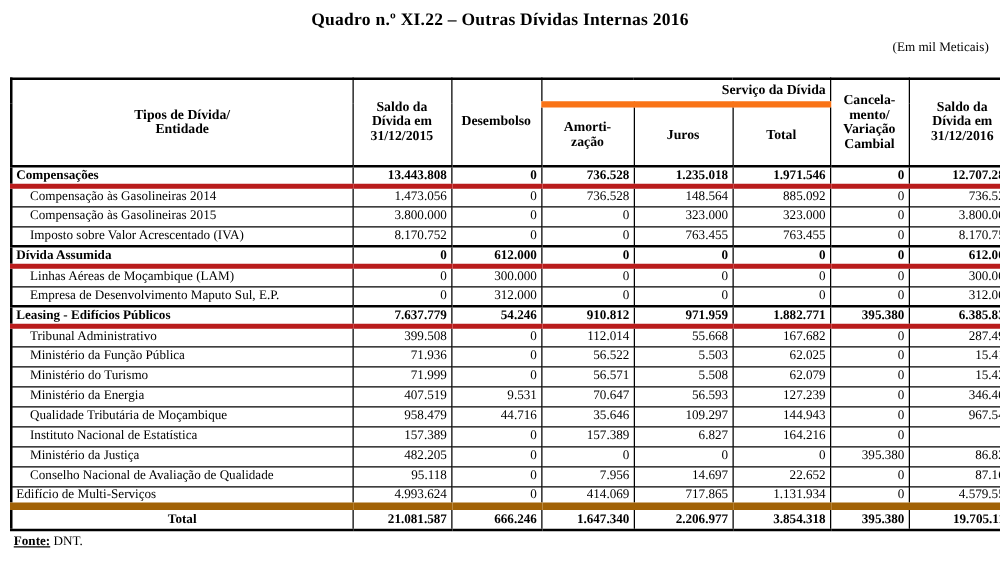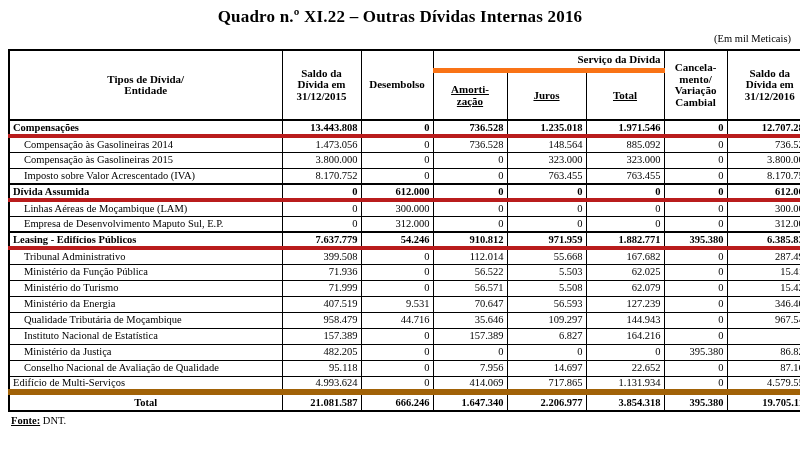--- a/index.html
+++ b/index.html
@@ -16,31 +16,31 @@
     position: relative;
   }
   #page {
     position: relative;
     width: 800px;
     height: 455px;
   }
   .title {
     text-align: center;
     font-weight: bold;
-    font-size: 17px;
+    font-size: 14px;
     letter-spacing: 0.2px;
     padding-top: 7px;
     line-height: 20px;
   }
   .unit-note {
     text-align: right;
     font-size: 10.5px;
     padding-right: 9px;
     padding-top: 6px;
-    padding-bottom: 5px;
+    padding-bottom: 18px;
     margin-left: 16px;
   }
   table.grid {
     border-collapse: collapse;
     table-layout: fixed;
     margin: 0 8px;
     width: 784px;
     font-size: 10.5px;
   }
   table.grid td, table.grid th {
@@ -59,21 +59,21 @@
   }
   thead th {
     text-align: center;
     font-weight: bold;
     font-size: 11px;
     line-height: 13px;
     white-space: normal;
   }
   thead th.hdr-tall { height: 70px; }
   thead th.hdr-top { height: 20px; }
-  thead th.hdr-sub { height: 50px; text-decoration: underline; }
+  thead th.hdr-sub { height: 50px; }
   thead tr th { border-bottom: 2px solid #000; }
   thead tr.r1 th.spanhdr { border-bottom: 5px solid #f97316; text-align: right; }
 
   td.label {
     text-align: left;
     font-weight: normal;
     padding-left: 4px;
   }
   td.label.indent { padding-left: 14px; margin-left: 48px; }
   td.num {

